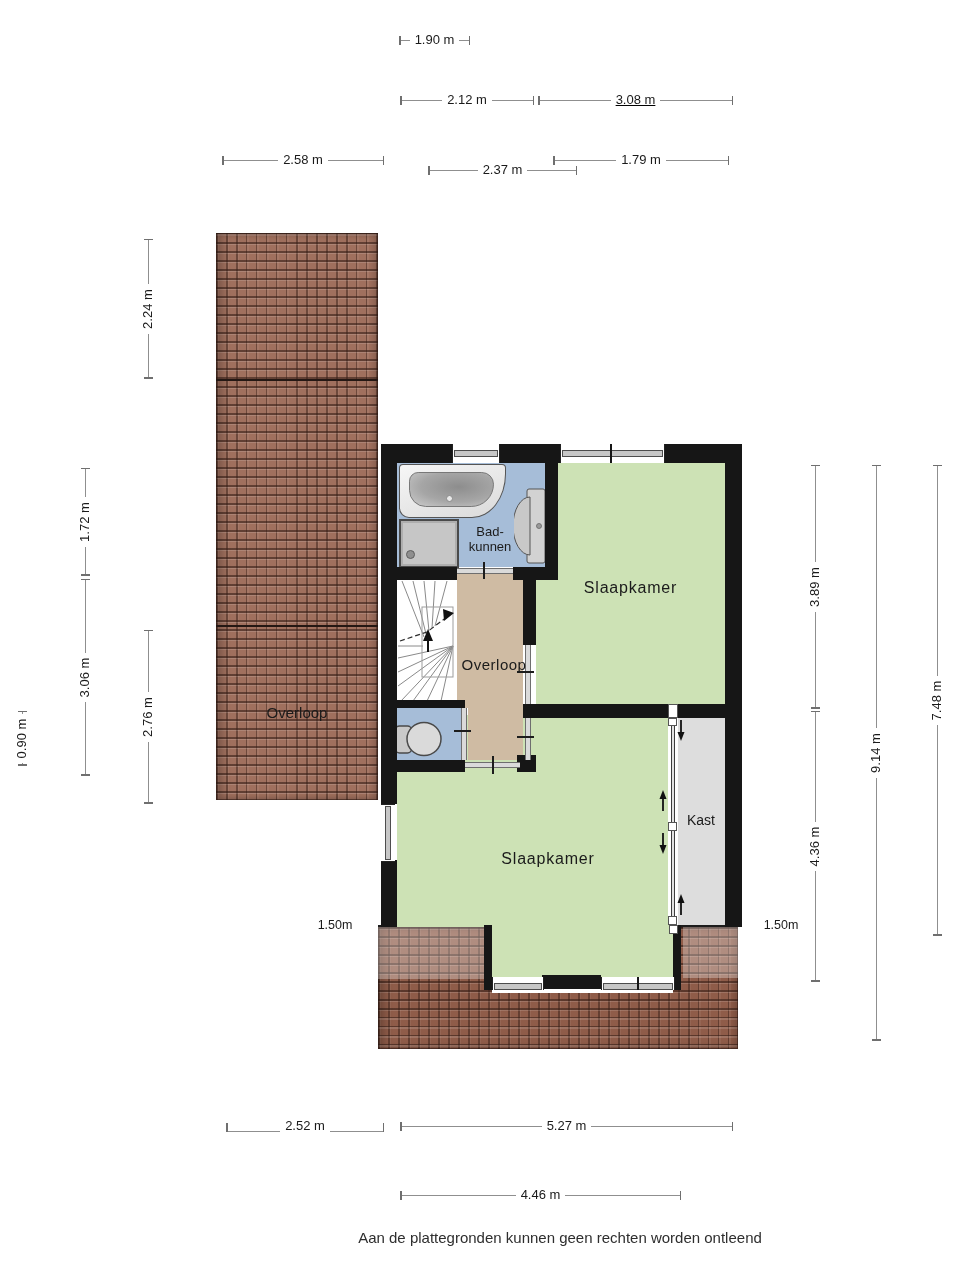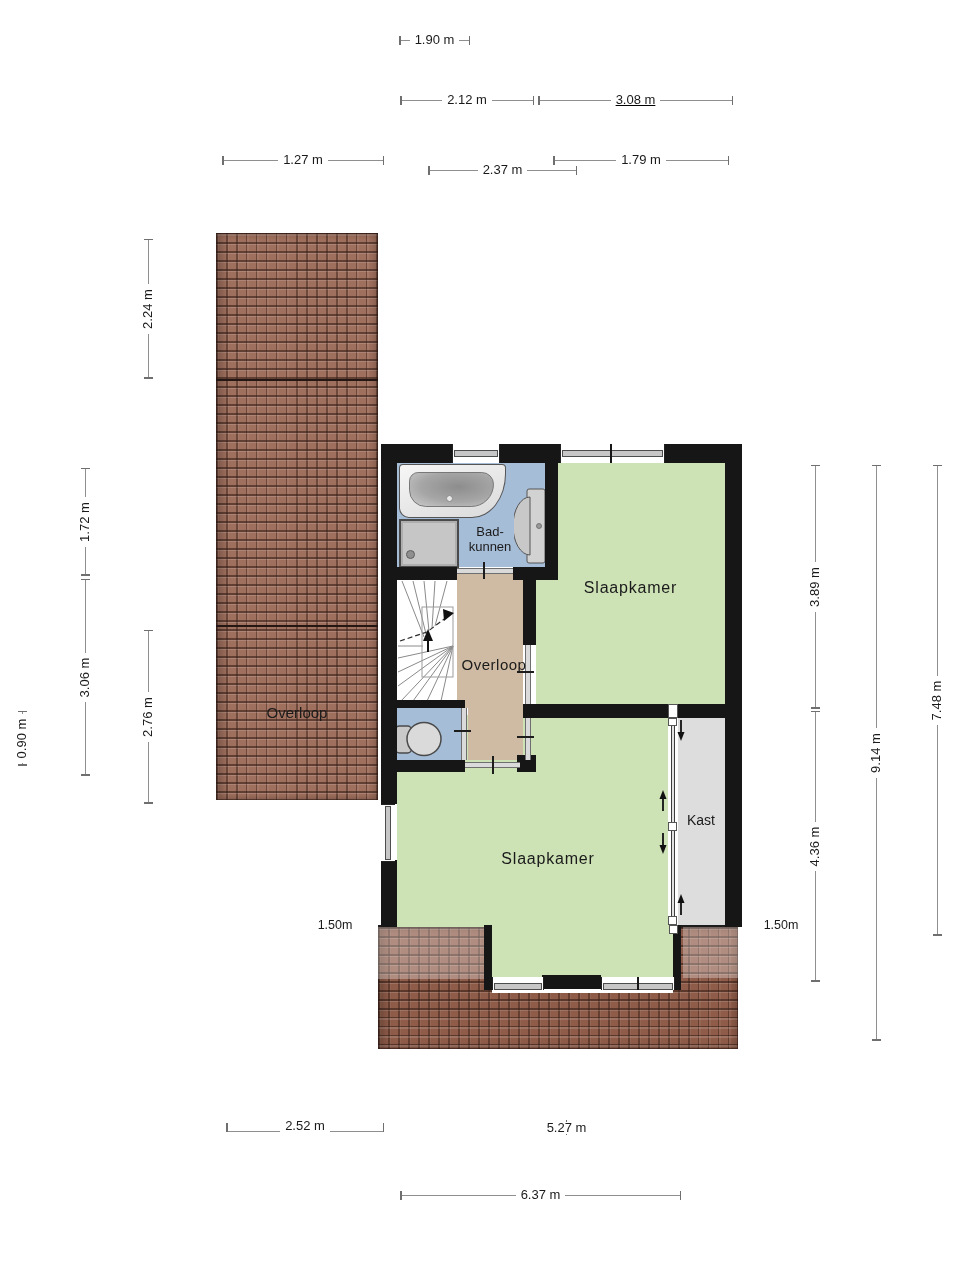--- a/index.html
+++ b/index.html
@@ -222,21 +222,21 @@
   <div class="dim" style="left:538px;top:94px;width:195px;text-decoration:underline;">
     <i class="tk"></i>
       <i class="ln"></i>
       <span class="lb">3.08 m</span>
       <i class="ln"></i>
       <i class="tk"></i>
     </div>
   <div class="dim" style="left:222px;top:154px;width:162px;">
     <i class="tk"></i>
       <i class="ln"></i>
-      <span class="lb">1.27 m</span>
+      <span class="lb">2.58 m</span>
       <i class="ln"></i>
       <i class="tk"></i>
     </div>
   <div class="dim" style="left:400px;top:164px;width:149px;padding-left:28px;">
     <i class="tk"></i>
       <i class="ln"></i>
       <span class="lb">2.37 m</span>
       <i class="ln"></i>
       <i class="tk"></i>
     </div>
@@ -313,29 +313,30 @@
       <i class="tk"></i>
     </div>
 
   <div class="dim" style="left:226px;top:1120px;width:158px;align-items:flex-end;">
     <i class="tk"></i>
       <i class="ln"></i>
       <span class="lb">2.52 m</span>
       <i class="ln"></i>
       <i class="tk"></i>
     </div>
-  <div class="dim" style="left:400px;top:1120px;width:333px;flex-direction:column;">
+  <div class="dim" style="left:400px;top:1120px;width:333px;">
     <i class="tk"></i>
       <i class="ln"></i>
       <span class="lb">5.27 m</span>
       <i class="ln"></i>
       <i class="tk"></i>
     </div>
   <div class="dim" style="left:400px;top:1189px;width:281px;">
     <i class="tk"></i>
       <i class="ln"></i>
-      <span class="lb">6.37 m</span>
-      <i class="ln"></i>
-      <i class="tk"></i>
-    </div>
-
+      <span class="lb">4.46 m</span>
+      <i class="ln"></i>
+      <i class="tk"></i>
+    </div>
+
+  <div class="disclaimer" style="left:160px;top:1229px;width:800px;z-index:20;">Aan de plattegronden kunnen geen rechten worden ontleend</div>
 
 </div>
 
 </body></html>

